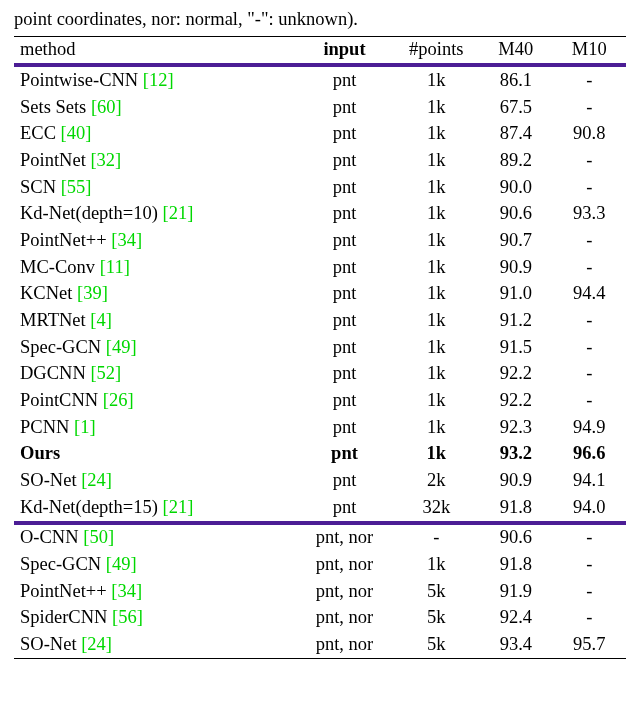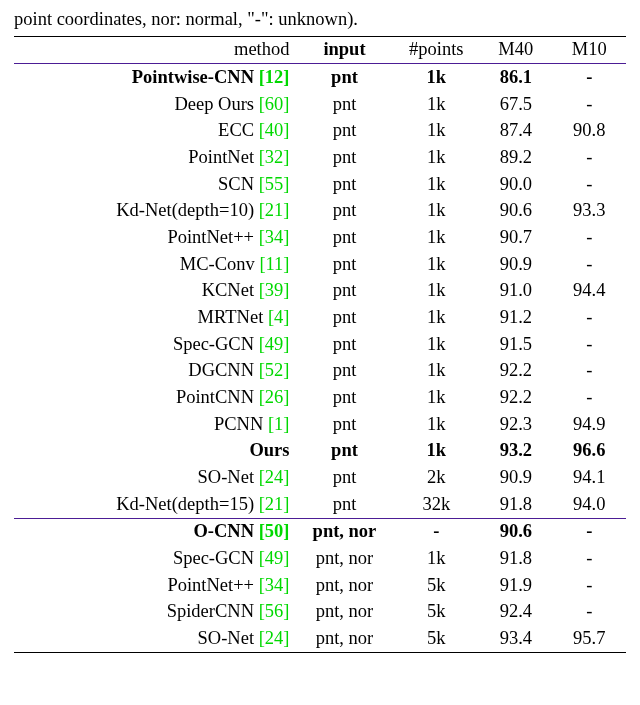--- a/index.html
+++ b/index.html
@@ -22,28 +22,28 @@
   }
   td, th {
     padding: 1.5px 6px;
     text-align: left;
     vertical-align: baseline;
     white-space: nowrap;
   }
   th {
     font-weight: normal;
   }
-  .col-method { width: 46%; text-align: right; }
+  .col-method { width: 46%; }
   .col-input  { width: 16%; text-align: center; font-weight: bold; }
   .col-points { width: 14%; text-align: center; }
   .col-m40    { width: 12%; text-align: center; margin-top: 24px; }
   .col-m10    { width: 12%; text-align: center; }
   .c { text-align: center; }
   .rule-top    { border-top: 1.5px solid #000; }
-  .rule-thin   { border-top: 1px solid #4c1d95; font-weight: bold; }
+  .rule-thin   { border-top: 4px solid #4c1d95; }
   .rule-bottom { border-bottom: 1.5px solid #000; }
   .cite { color: #00d800; }
   .bold { font-weight: bold; }
 </style>
 </head>
 <body>
 
 <p class="caption">point coordinates, nor: normal, "-": unknown).</p>
 
 <table>
@@ -58,21 +58,21 @@
   </thead>
   <tbody id="tbody">
       <tr class="rule-thin">
         <td class="col-method"><span>Pointwise-CNN </span><span class="cite">[12]</span></td>
         <td class="c">pnt</td>
         <td class="c">1k</td>
         <td class="c">86.1</td>
         <td class="c">-</td>
       </tr>
       <tr>
-        <td class="col-method"><span>Deep Ours </span><span class="cite">[60]</span></td>
+        <td class="col-method"><span>Sets Sets </span><span class="cite">[60]</span></td>
         <td class="c">pnt</td>
         <td class="c">1k</td>
         <td class="c">67.5</td>
         <td class="c">-</td>
       </tr>
       <tr>
         <td class="col-method"><span>ECC </span><span class="cite">[40]</span></td>
         <td class="c">pnt</td>
         <td class="c">1k</td>
         <td class="c">87.4</td>

